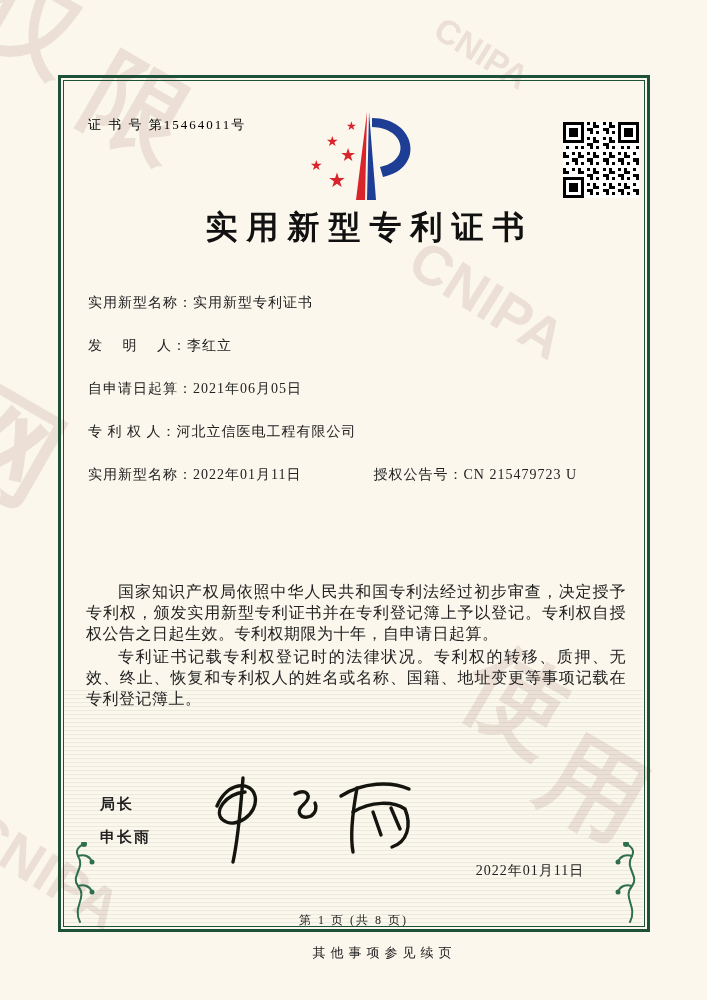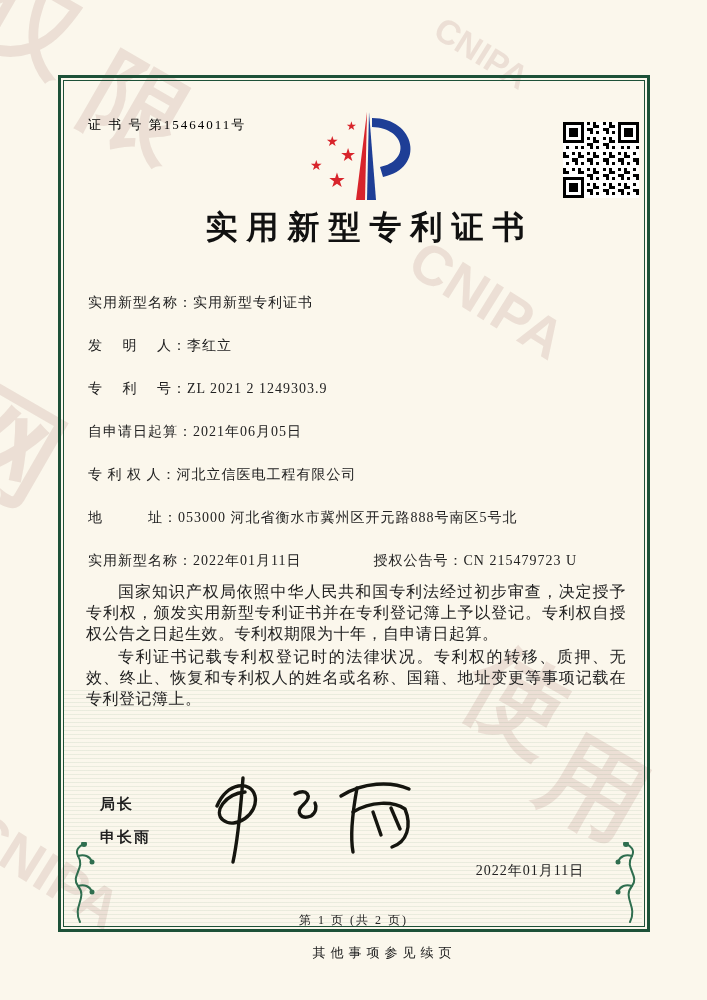--- a/index.html
+++ b/index.html
@@ -246,30 +246,24 @@
 <div id="title" class="abs">实用新型专利证书</div>
 
 <div id="fields" class="abs">
   <div class="field-row">
     <span class="field-label">实用新型名称：</span><span class="field-value">实用新型专利证书</span>
   </div>
   <div class="field-row">
     <span class="field-label">发　 明 　人：</span><span class="field-value">李红立</span>
   </div>
   <div class="field-row">
-    <span class="field-label">专　 利 　号：</span><span class="field-value">ZL 2021 2 1249303.9</span>
-  </div>
-  <div class="field-row">
     <span class="field-label">自申请日起算：</span><span class="field-value">2021年06月05日</span>
   </div>
   <div class="field-row">
     <span class="field-label">专 利 权 人：</span><span class="field-value">河北立信医电工程有限公司</span>
-  </div>
-  <div class="field-row">
-    <span class="field-label">地　　　址：</span><span class="field-value">053000 河北省衡水市冀州区开元路888号南区5号北</span>
   </div>
   <div class="field-row" id="grant-row">
     <span class="field-label">实用新型名称：</span><span class="field-value">2022年01月11日</span><span class="gap"></span><span class="field-label">授权公告号：</span><span class="field-value">CN 215479723 U</span>
   </div>
 </div>
 
 <div id="body-text" class="abs">
   <p>国家知识产权局依照中华人民共和国专利法经过初步审查，决定授予专利权，颁发实用新型专利证书并在专利登记簿上予以登记。专利权自授权公告之日起生效。专利权期限为十年，自申请日起算。</p>
   <p>专利证书记载专利权登记时的法律状况。专利权的转移、质押、无效、终止、恢复和专利权人的姓名或名称、国籍、地址变更等事项记载在专利登记簿上。</p>
 </div>
@@ -311,14 +305,14 @@
     <path d="M14,44 C20,42 26,44 28,50"></path>
     <path d="M14,14 C20,12 26,14 28,20"></path>
   </g>
   <g fill="#2f6e4f">
     <circle cx="20" cy="2" r="3"></circle>
       <circle cx="28" cy="50" r="2.5"></circle>
       <circle cx="28" cy="20" r="2.5"></circle>
   </g>
 </svg>
 
-<div id="page-info" class="abs">第 1 页 (共 2 页)</div>
+<div id="page-info" class="abs">第 1 页 (共 8 页)</div>
 <div id="footer-note" class="abs">其他事项参见续页</div>
 
 </body></html>

